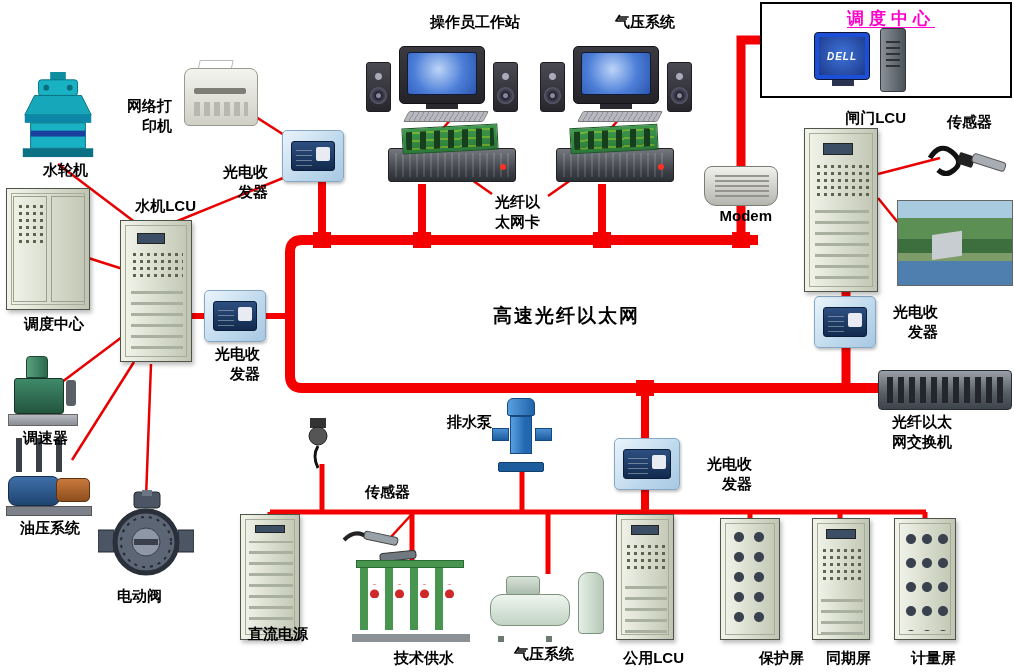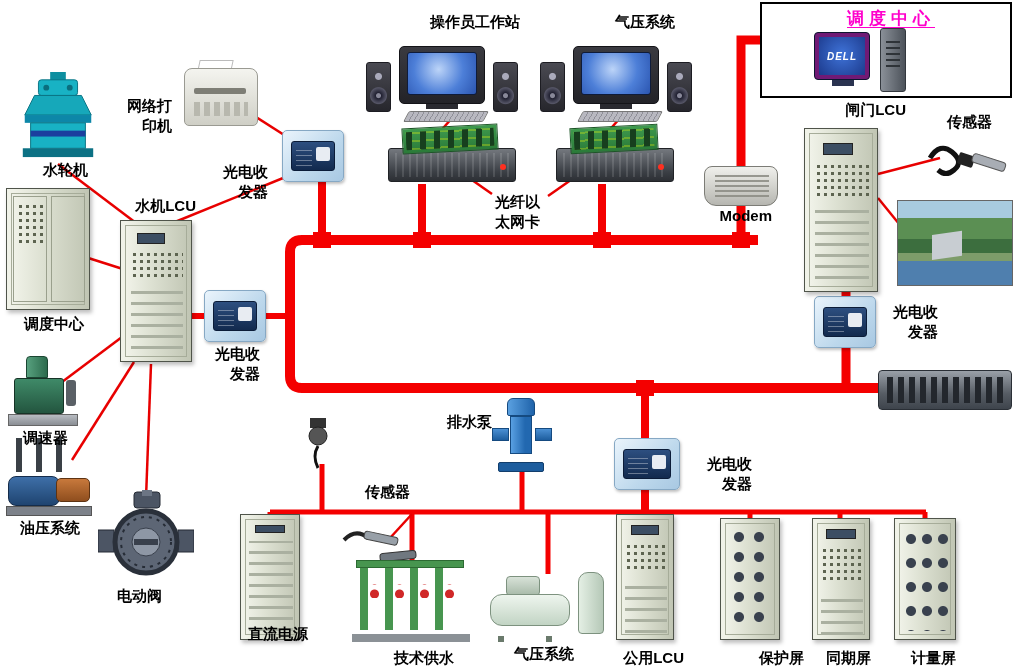--- a/index.html
+++ b/index.html
@@ -142,21 +142,21 @@
     background:repeating-linear-gradient(90deg,#6a7a6c 0 6px,transparent 6px 48px); }
 
   
   .photo { width:116px; height:86px; border:1px solid #666;
     background:linear-gradient(180deg,#a8cbdf 0 20%,#5b8f53 20% 45%,#3c6e3e 45% 62%,#7d9c6a 62% 72%,#4f7fae 72% 100%); }
   .photo::after { content:""; position:absolute; left:30%; top:38%; width:26%; height:30%;
     background:#c8cdd2; transform:skewY(-8deg); }
 
   
   .dispatch { border:2px solid #000; background:#fff; }
-  .dellmon { left:52px; top:28px; width:56px; height:48px; background:#701a75; border:1px solid #0d1530;
+  .dellmon { left:52px; top:28px; width:56px; height:48px; background:#1d4ed8; border:1px solid #0d1530;
     border-radius:4px; }
   .dscr { position:absolute; inset:4px; color:#fff; font-weight:700; font-size:10px; letter-spacing:1px;
     display:flex; align-items:center; justify-content:center;
     background:radial-gradient(circle at 50% 45%,#3f73d8,#1c3a8c); }
   .dellstand { left:70px; top:76px; width:22px; height:6px; background:#2a3350; }
   .delltower { left:118px; top:24px; width:26px; height:64px; border:1px solid #33383e; border-radius:3px;
     background:linear-gradient(90deg,#8a9098,#4c525a); }
   .delltower::after { content:""; position:absolute; left:5px; top:8px; width:14px; height:30px;
     background:repeating-linear-gradient(0deg,#2e3338 0 2px,transparent 2px 6px); }
 </style>
@@ -401,28 +401,31 @@
   <div class="label magenta" style="left:795px;top:8px;width:140px">调度中心</div>
   <div class="label" style="left:110px;top:96px;width:62px">网络打
 印机</div>
   <div class="label" style="left:24px;top:160px;width:64px">水轮机</div>
   <div class="label" style="left:124px;top:196px;width:72px">水机LCU</div>
   <div class="label" style="left:210px;top:162px;width:58px">光电收
 发器</div>
   <div class="label" style="left:478px;top:192px;width:62px">光纤以
 太网卡</div>
   <div class="label" style="left:708px;top:206px;width:64px">Modem</div>
-  <div class="label" style="left:828px;top:100px;width:78px">闸门LCU</div>
+  <div class="label" style="left:828px;top:108px;width:78px">闸门LCU</div>
   <div class="label" style="left:934px;top:112px;width:58px">传感器</div>
   <div class="label" style="left:10px;top:314px;width:74px">调度中心</div>
   <div class="label" style="left:202px;top:344px;width:58px">光电收
 发器</div>
+  <div class="label big" style="left:450px;top:304px;width:190px">高速光纤以太网</div>
   <div class="label" style="left:880px;top:302px;width:58px">光电收
 发器</div>
   <div class="label" style="left:10px;top:428px;width:58px">调速器</div>
+  <div class="label" style="left:876px;top:412px;width:76px">光纤以太
+网交换机</div>
   <div class="label" style="left:6px;top:518px;width:74px">油压系统</div>
   <div class="label" style="left:352px;top:482px;width:58px">传感器</div>
   <div class="label" style="left:434px;top:412px;width:58px">排水泵</div>
   <div class="label" style="left:694px;top:454px;width:58px">光电收
 发器</div>
   <div class="label" style="left:104px;top:586px;width:58px">电动阀</div>
   <div class="label" style="left:234px;top:624px;width:74px">直流电源</div>
   <div class="label" style="left:380px;top:648px;width:74px">技术供水</div>
   <div class="label" style="left:500px;top:644px;width:74px">气压系统</div>
   <div class="label" style="left:608px;top:648px;width:76px">公用LCU</div>

